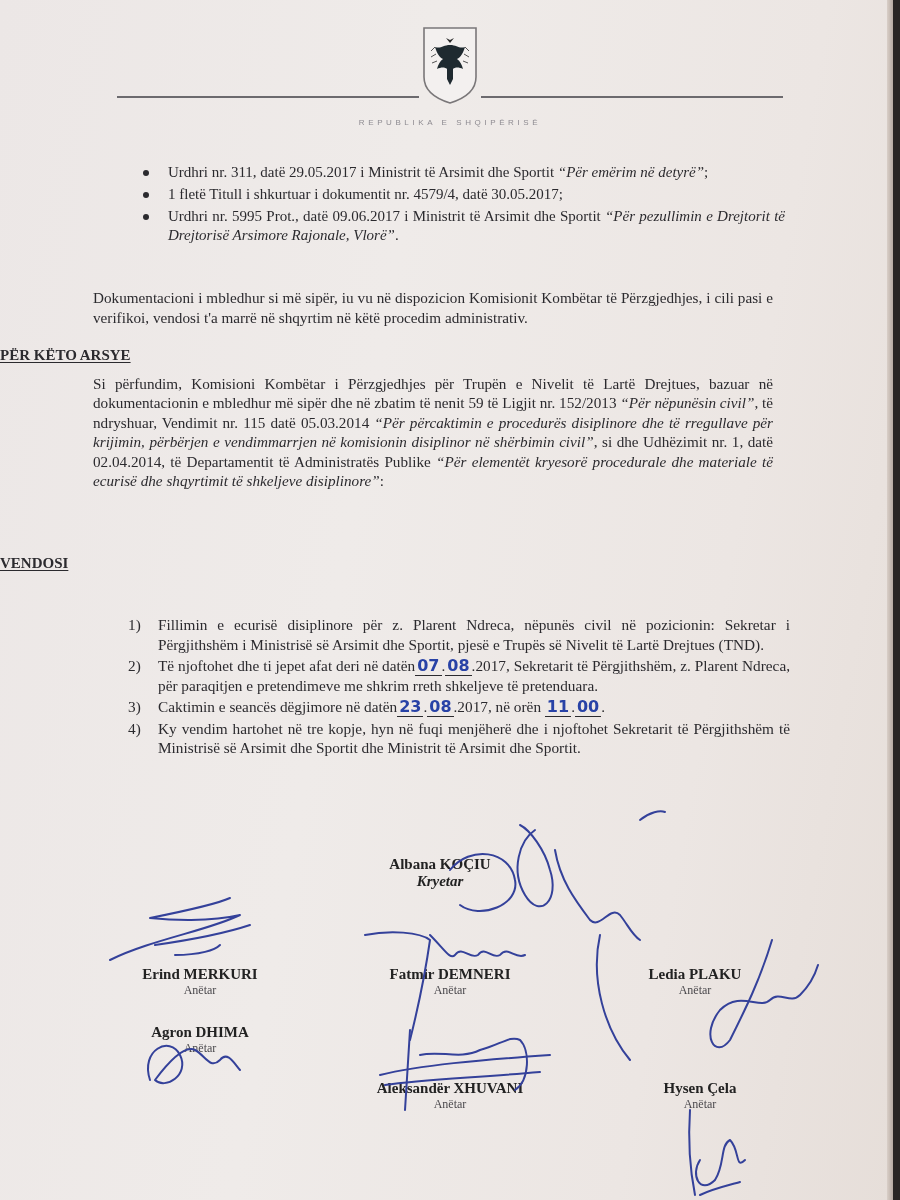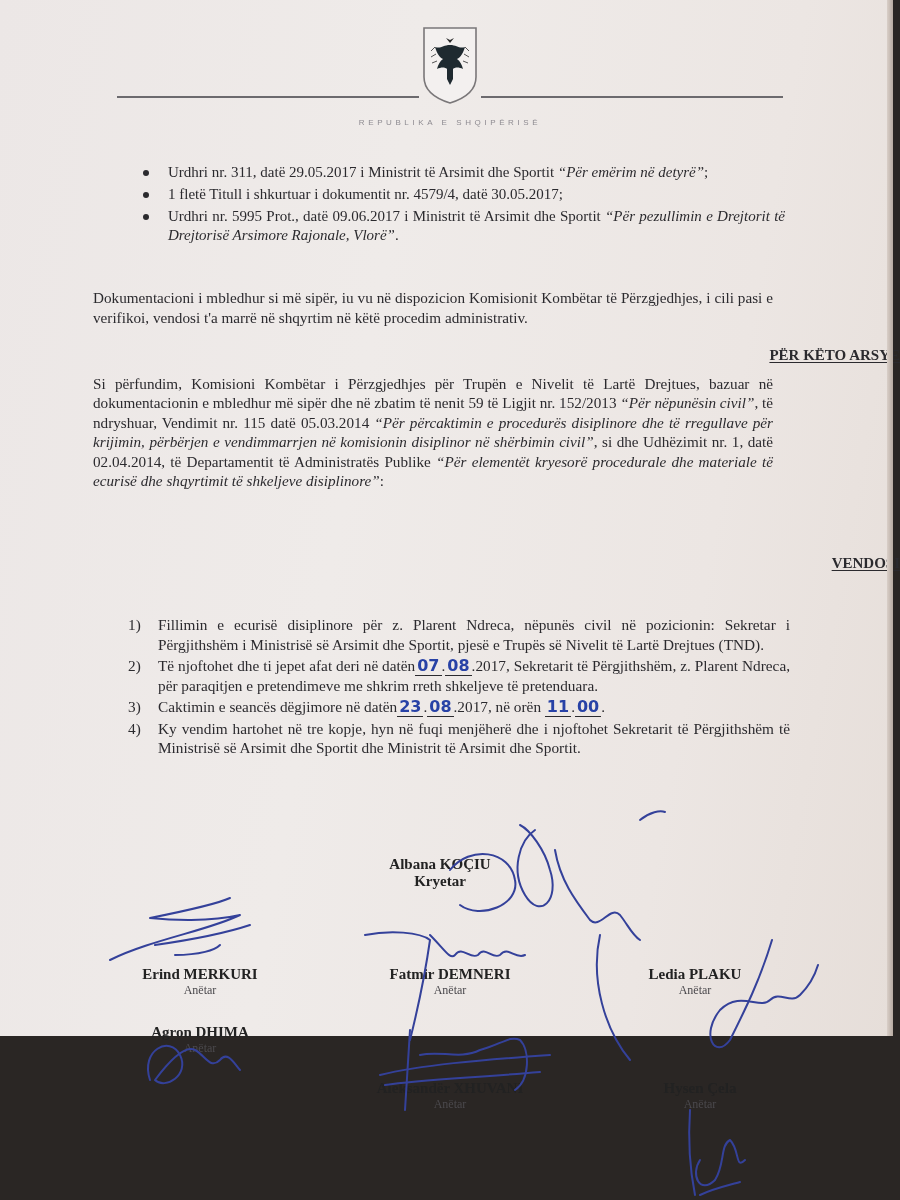--- a/index.html
+++ b/index.html
@@ -1,41 +1,41 @@
 <!DOCTYPE html>
 <html><head>
 <meta charset="utf-8">
 <style>
   html,body{margin:0;padding:0;}
   body{width:900px;height:1200px;overflow:hidden;background:#2a2624;position:relative;
        font-family:"Liberation Serif","DejaVu Serif",serif;color:#2b2a2e;}
-  .page{position:absolute;left:0;top:0;width:893px;height:1036px;
+  .page{position:absolute;left:0;top:0;width:893px;height:1200px;
         background:linear-gradient(100deg,#ece7e6 0%,#efebe9 40%,#ece6e3 75%,#e6ded9 100%);}
   .page::after{content:"";position:absolute;right:0;top:0;width:6px;height:100%;
         background:linear-gradient(90deg,#d9cfc8,#b7aaa1);}
   .emblem{position:absolute;left:421px;top:25px;width:58px;height:80px;}
   .rule{position:absolute;top:96px;height:2px;background:#6c6a6e;}
   .rule.l{left:117px;width:302px;}
   .rule.r{left:481px;width:302px;}
   .republic{position:absolute;top:118px;left:0;width:900px;text-align:center;
         font-family:"Liberation Sans",sans-serif;font-size:8px;letter-spacing:3.6px;color:#8e8b91;}
   .bullets{position:absolute;left:140px;top:163px;width:645px;font-size:15px;line-height:19px;margin:0;padding:0;list-style:none;}
   .bullets li{position:relative;padding-left:28px;margin-bottom:3px;text-align:justify;}
   .bullets li::before{content:"";position:absolute;left:3px;top:7px;width:6px;height:6px;border-radius:50%;background:#2b2a2e;}
   i{font-style:italic;}
   .para{position:absolute;left:93px;width:680px;font-size:15.2px;line-height:20px;text-align:justify;margin:0;}
-  .heading{position:absolute;left:0;width:900px;text-align:right;font-weight:bold;font-size:15px;text-decoration:underline;text-underline-offset:2px;}
+  .heading{position:absolute;left:0;width:900px;text-align:left;font-weight:bold;font-size:15px;text-decoration:underline;text-underline-offset:2px;}
   .decisions{position:absolute;left:128px;top:615px;width:662px;font-size:15.3px;line-height:19.5px;margin:0;padding:0;list-style:none;}
   .decisions li{position:relative;padding-left:30px;text-align:justify;margin-bottom:2px;}
   .decisions .num{position:absolute;left:0;top:0;}
   .hw{font-family:"DejaVu Sans",sans-serif;color:#2842a6;font-weight:bold;font-size:16px;border-bottom:1px solid #2b2a2e;padding:0 2px;}
   .sig{position:absolute;text-align:center;}
   .sig .nm{font-weight:bold;font-size:15px;color:#222;}
   .sig .rl{font-size:12px;color:#4b494d;}
-  .sig .rl.bold{font-weight:bold;color:#222;font-size:15px;}
+  .sig .rl.bold{font-weight:bold;color:#222;font-size:15px;font-style:italic;}
   svg.ink{position:absolute;left:0;top:0;pointer-events:none;}
 </style>
 </head>
 <body>
 
 <div class="page">
 
   <svg class="emblem" viewBox="0 0 58 80">
     <path d="M3 3 H55 V52 Q55 70 29 78 Q3 70 3 52 Z" fill="#f3f0ef" stroke="#7a7779" stroke-width="1.6"></path>
     <path d="M29 18 l-4 -5 l4 2 l4 -2 z" fill="#2a2a2a"></path>

